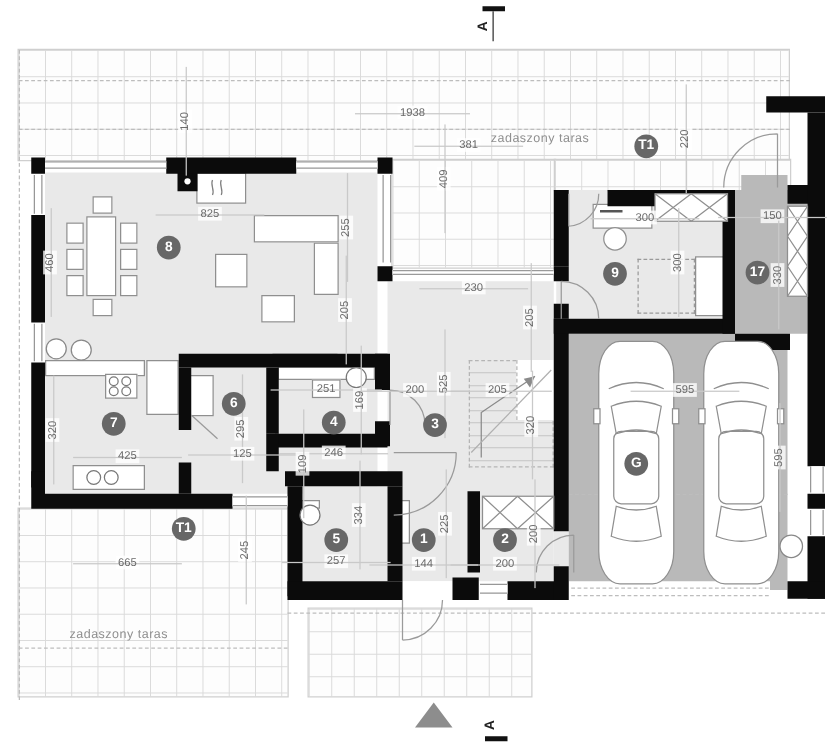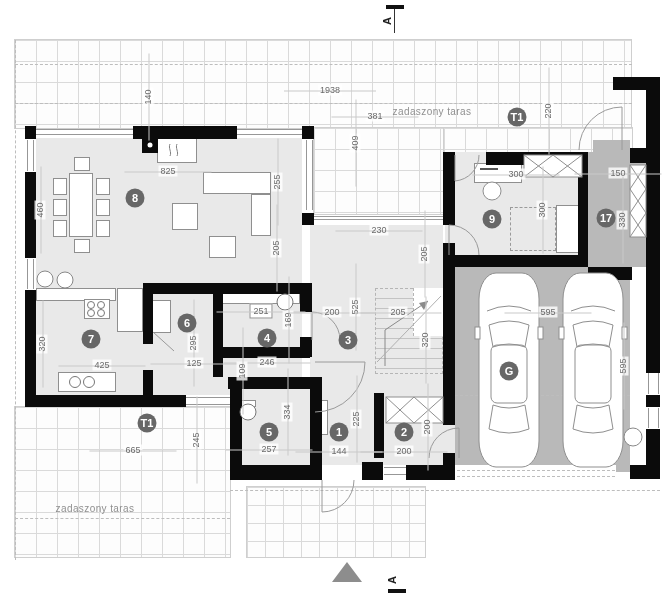--- a/index.html
+++ b/index.html
@@ -286,21 +286,21 @@
       <span class="dim" style="left: 398px; top: 312px;">205</span>
       <span class="dim v" style="left: 425px; top: 340px;">320</span>
       <span class="dim" style="left: 267px; top: 362px;">246</span>
       <span class="dim v" style="left: 242px; top: 371px;">109</span>
       <span class="dim v" style="left: 287px; top: 412px;">334</span>
       <span class="dim" style="left: 269px; top: 449px;">257</span>
       <span class="dim v" style="left: 356px; top: 419px;">225</span>
       <span class="dim" style="left: 339px; top: 451px;">144</span>
       <span class="dim" style="left: 404px; top: 451px;">200</span>
       <span class="dim v" style="left: 427px; top: 427px;">200</span>
-      <span class="dim" style="left: 133px; top: 450px; text-align: right;">665</span>
+      <span class="dim" style="left: 102px; top: 450px; text-align: right;">665</span>
       <span class="dim v" style="left: 196px; top: 440px;">245</span>
     </div>
   <div id="badges-layer">
       <div class="badge" style="left: 135px; top: 198px;">8</div>
       <div class="badge" style="left: 492px; top: 219px;">9</div>
       <div class="badge" style="left: 606px; top: 218px;">17</div>
       <div class="badge" style="left: 91px; top: 339px;">7</div>
       <div class="badge" style="left: 187px; top: 323px;">6</div>
       <div class="badge" style="left: 267px; top: 338px;">4</div>
       <div class="badge" style="left: 348px; top: 340px;">3</div>

